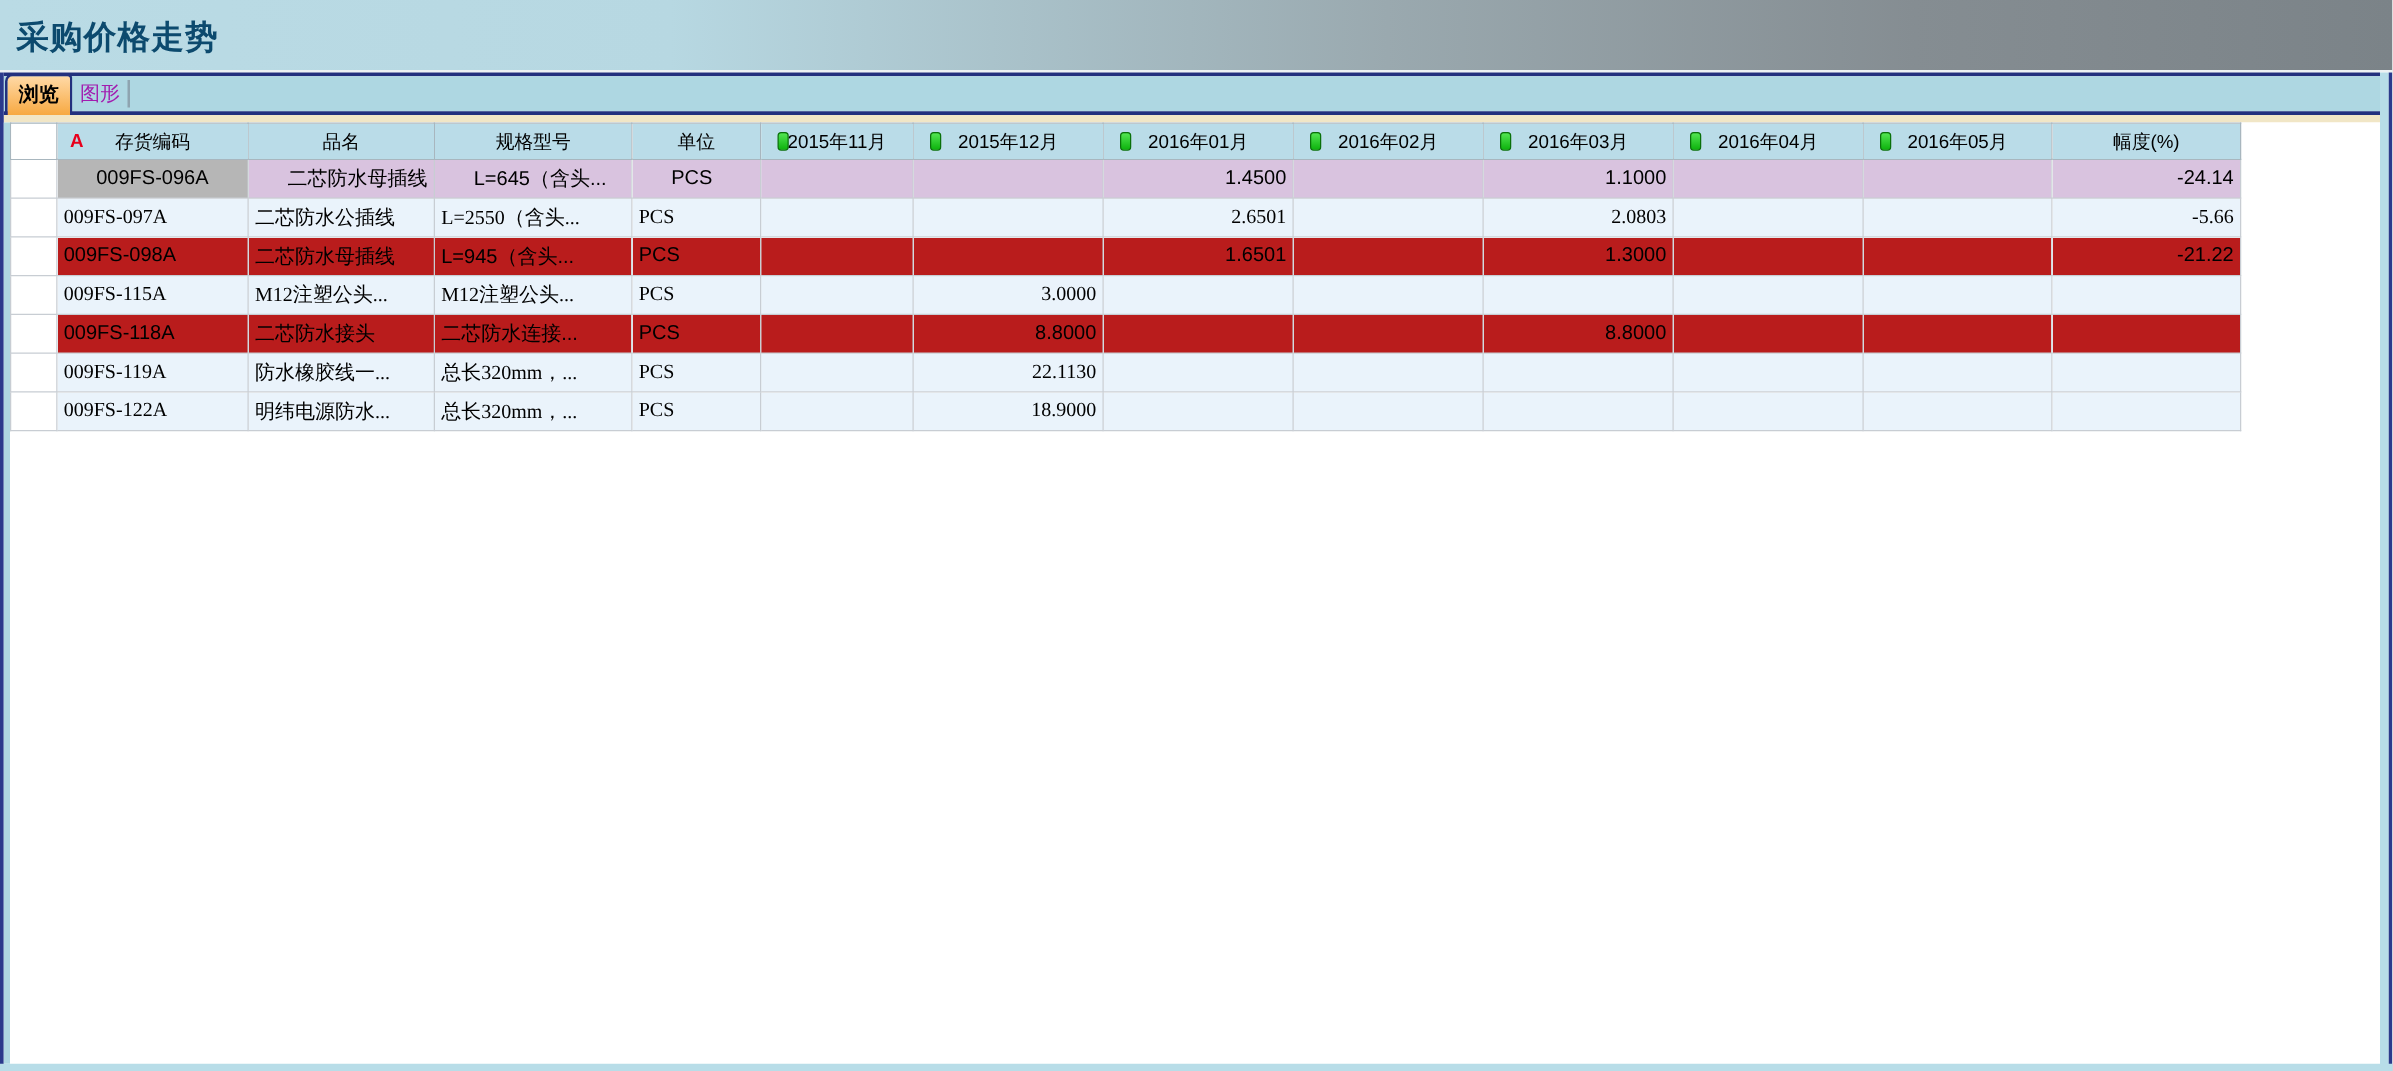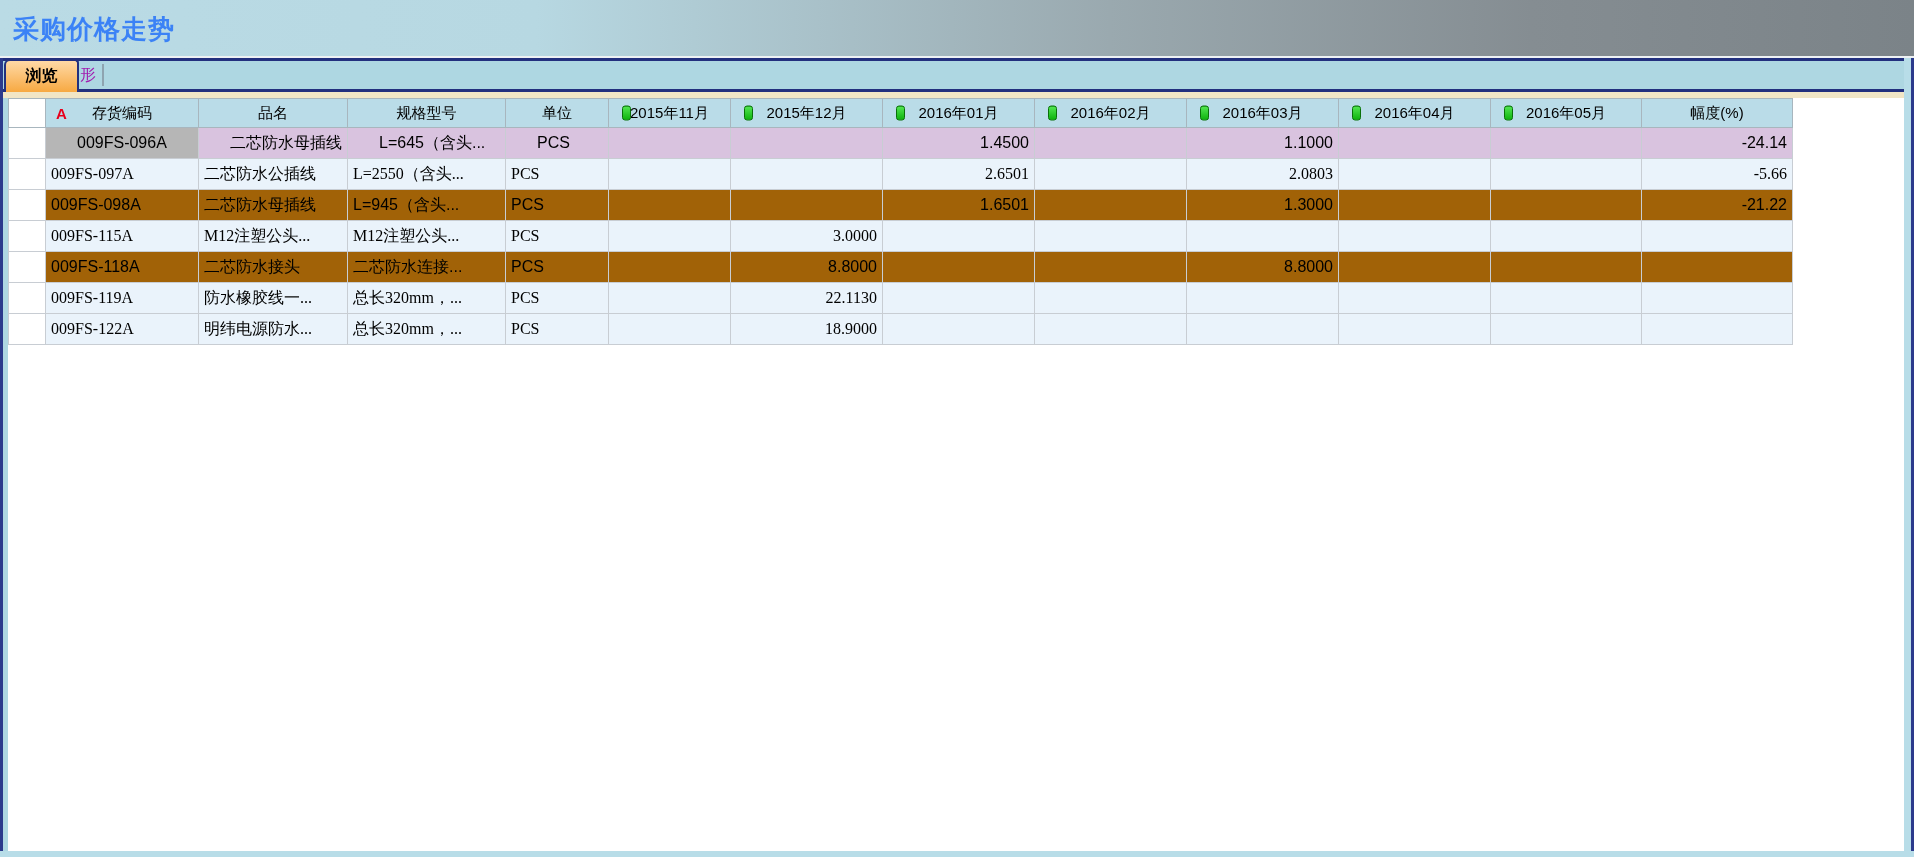--- a/index.html
+++ b/index.html
@@ -7,40 +7,40 @@
     position:relative; width:1914px; height:857px; overflow:hidden;
     font-family:"Liberation Sans","DejaVu Sans",sans-serif; background:#ffffff;
   }
   
   .titlebar {
     position:absolute; left:0; top:0; width:1914px; height:56px;
     background:linear-gradient(90deg,#badbe5 0%,#b7d8e2 28%,#9aa9af 58%,#858d92 80%,#7b8388 100%);
   }
   .page-title {
     position:absolute; left:13px; top:12px; font-size:26px; font-weight:bold;
-    color:#3b82f6; letter-spacing:1px; white-space:nowrap;
+    color:#0c4a6e; letter-spacing:1px; white-space:nowrap;
   }
   .title-sep { position:absolute; left:0; top:56px; width:1914px; height:2px; background:#edf1f3; }
 
   
   .border-left       { position:absolute; left:0;      top:58px;  width:3px;    height:799px; background:#2b3a8c; }
   .left-sliver       { position:absolute; left:3px;    top:98px;  width:5px;    height:753px; background:#aed7e2; }
   .border-right-blue { position:absolute; left:1904px; top:58px;  width:7px;    height:799px; background:#b8dde8; }
   .border-right-navy { position:absolute; left:1911px; top:58px;  width:3px;    height:799px; background:#2b3a8c; }
   .border-bottom     { position:absolute; left:0;      top:851px; width:1914px; height:6px;   background:#b8dde8; }
 
   
   .tab-line-top    { position:absolute; left:3px; top:58px; width:1901px; height:3px;  background:#22307e; }
   .tab-strip       { position:absolute; left:3px; top:61px; width:1901px; height:28px; background:#aed7e2; }
   .tab-line-bottom { position:absolute; left:3px; top:89px; width:1901px; height:3px;  background:#22307e; }
   .cream-strip     { position:absolute; left:3px; top:92px; width:1901px; height:6px;  background:#f1e6c6; }
   .content-bg      { position:absolute; left:8px; top:98px; width:1896px; height:753px; background:#ffffff; }
 
   .tab-active {
-    position:absolute; left:4px; top:59px; width:75px; height:33px; box-sizing:border-box;
+    position:absolute; left:4px; top:59px; width:54px; height:33px; box-sizing:border-box;
     background:linear-gradient(#ffd9a6,#f7a942);
     border:2px solid #22307e; border-bottom:none; border-radius:6px 4px 0 0;
     font-weight:bold; font-size:16px; color:#000; z-index:3;
     display:flex; align-items:center; justify-content:center; cursor:default;
   }
   .tab-inactive {
     position:absolute; left:61px; top:62px; width:38px; height:26px;
     font-size:16px; color:#a21caf; display:flex; align-items:center; justify-content:center; cursor:default;
   }
   .tab-sep { position:absolute; left:102px; top:64px; width:2px; height:22px; background:#8ea4b0; }
@@ -54,21 +54,21 @@
     height:28px; background:#badce8; border:1px solid #a8b6be;
     font-weight:normal; font-size:15px; color:#000; padding:0;
     position:relative; text-align:center; white-space:nowrap; overflow:hidden;
   }
   table.grid td {
     height:31px; border:1px solid #c8cdd3; font-size:16px; color:#000;
     padding:0 5px; white-space:nowrap; overflow:hidden; box-sizing:border-box;
   }
   table.grid th.sel, table.grid td.sel { background:#ffffff; }
   tr.blue  td { background:#eaf3fb;font-family:Liberation Serif, serif; }
-  tr.white td { background:#a16207; }
+  tr.white td { background:#b91c1c; }
   tr.selected td { background:#d9c3df;padding-left:31px; }
   table.grid td.focused { background:#b6b6b6; }
   table.grid td.sel { background:#ffffff; }
   td.num { text-align:right; padding-right:10px; }
   td.neg { color:#ff0000; }
 
   .a-icon {
     position:absolute; left:10px; top:50%; transform:translateY(-50%);
     color:#e8001c; font-weight:bold; font-size:15px;
   }

